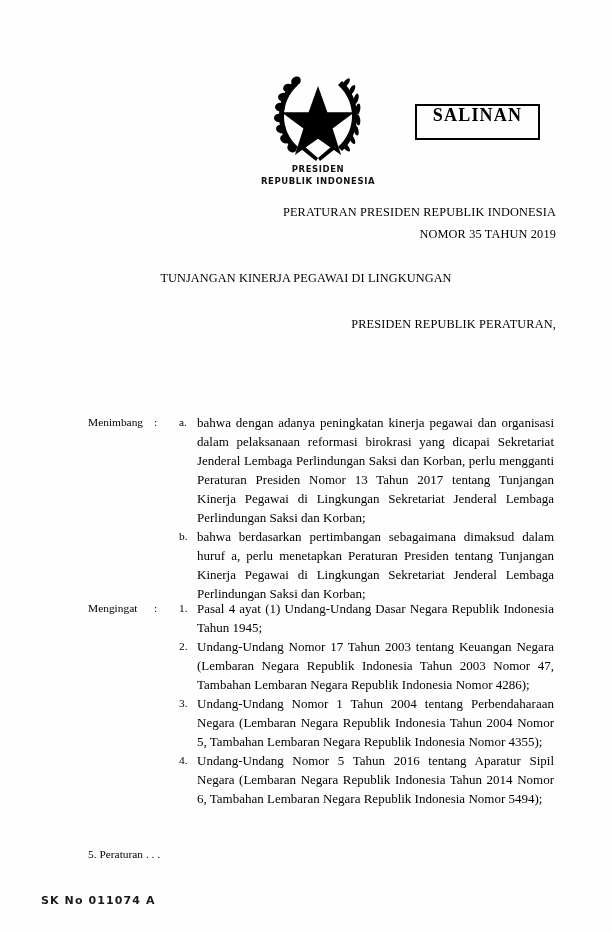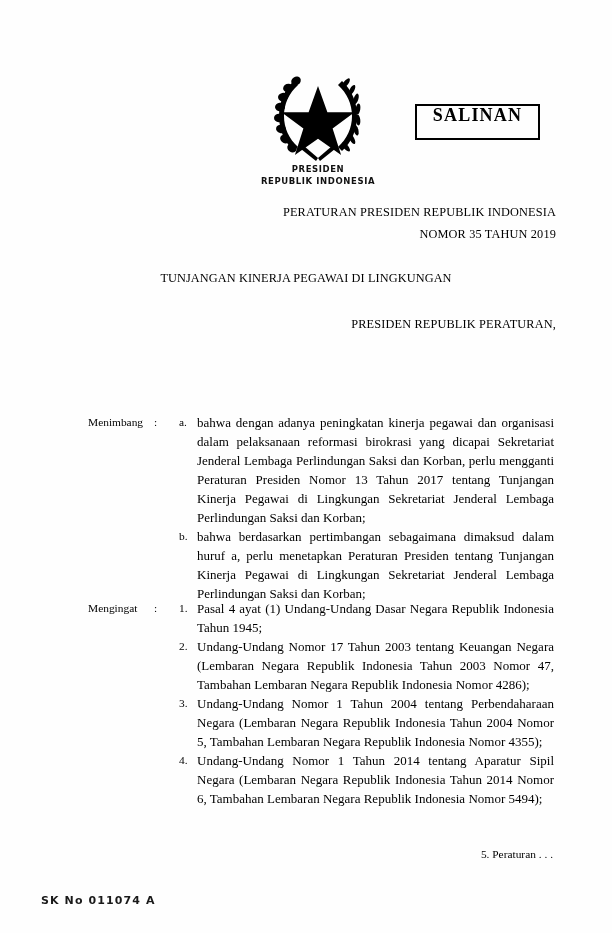--- a/index.html
+++ b/index.html
@@ -135,21 +135,21 @@
     line-height: 19px;
     text-align: justify;
     text-justify: inter-word;
     hyphens: none;
   }
 
   .catchword {
     position: absolute;
     left: 88px;
     width: 466px;
-    text-align: right;
+    text-align: left;
     font-size: 11.4px;
     line-height: 19px;
     padding-right: 1px;
     box-sizing: border-box;
   }
 
   
   .footer-stamp {
     position: absolute;
     left: 41px;
@@ -253,21 +253,21 @@
         <div class="item">
           <div class="item-marker">2.</div>
           <div class="item-text">Undang-Undang Nomor 17 Tahun 2003 tentang Keuangan Negara (Lembaran Negara Republik Indonesia Tahun 2003 Nomor 47, Tambahan Lembaran Negara Republik Indonesia Nomor 4286);</div>
         </div>
         <div class="item">
           <div class="item-marker">3.</div>
           <div class="item-text">Undang-Undang Nomor 1 Tahun 2004 tentang Perbendaharaan Negara (Lembaran Negara Republik Indonesia Tahun 2004 Nomor 5, Tambahan Lembaran Negara Republik Indonesia Nomor 4355);</div>
         </div>
         <div class="item">
           <div class="item-marker">4.</div>
-          <div class="item-text">Undang-Undang Nomor 1 Tahun 2014 tentang Aparatur Sipil Negara (Lembaran Negara Republik Indonesia Tahun 2014 Nomor 6, Tambahan Lembaran Negara Republik Indonesia Nomor 5494);</div>
+          <div class="item-text">Undang-Undang Nomor 5 Tahun 2016 tentang Aparatur Sipil Negara (Lembaran Negara Republik Indonesia Tahun 2014 Nomor 6, Tambahan Lembaran Negara Republik Indonesia Nomor 5494);</div>
         </div>
       </div>
     </div>
   </div>
 
   <div class="catchword" style="top:845px;">5. Peraturan . . .</div>
 
   <div class="footer-stamp">SK No 011074 A</div>
 
 </div>

